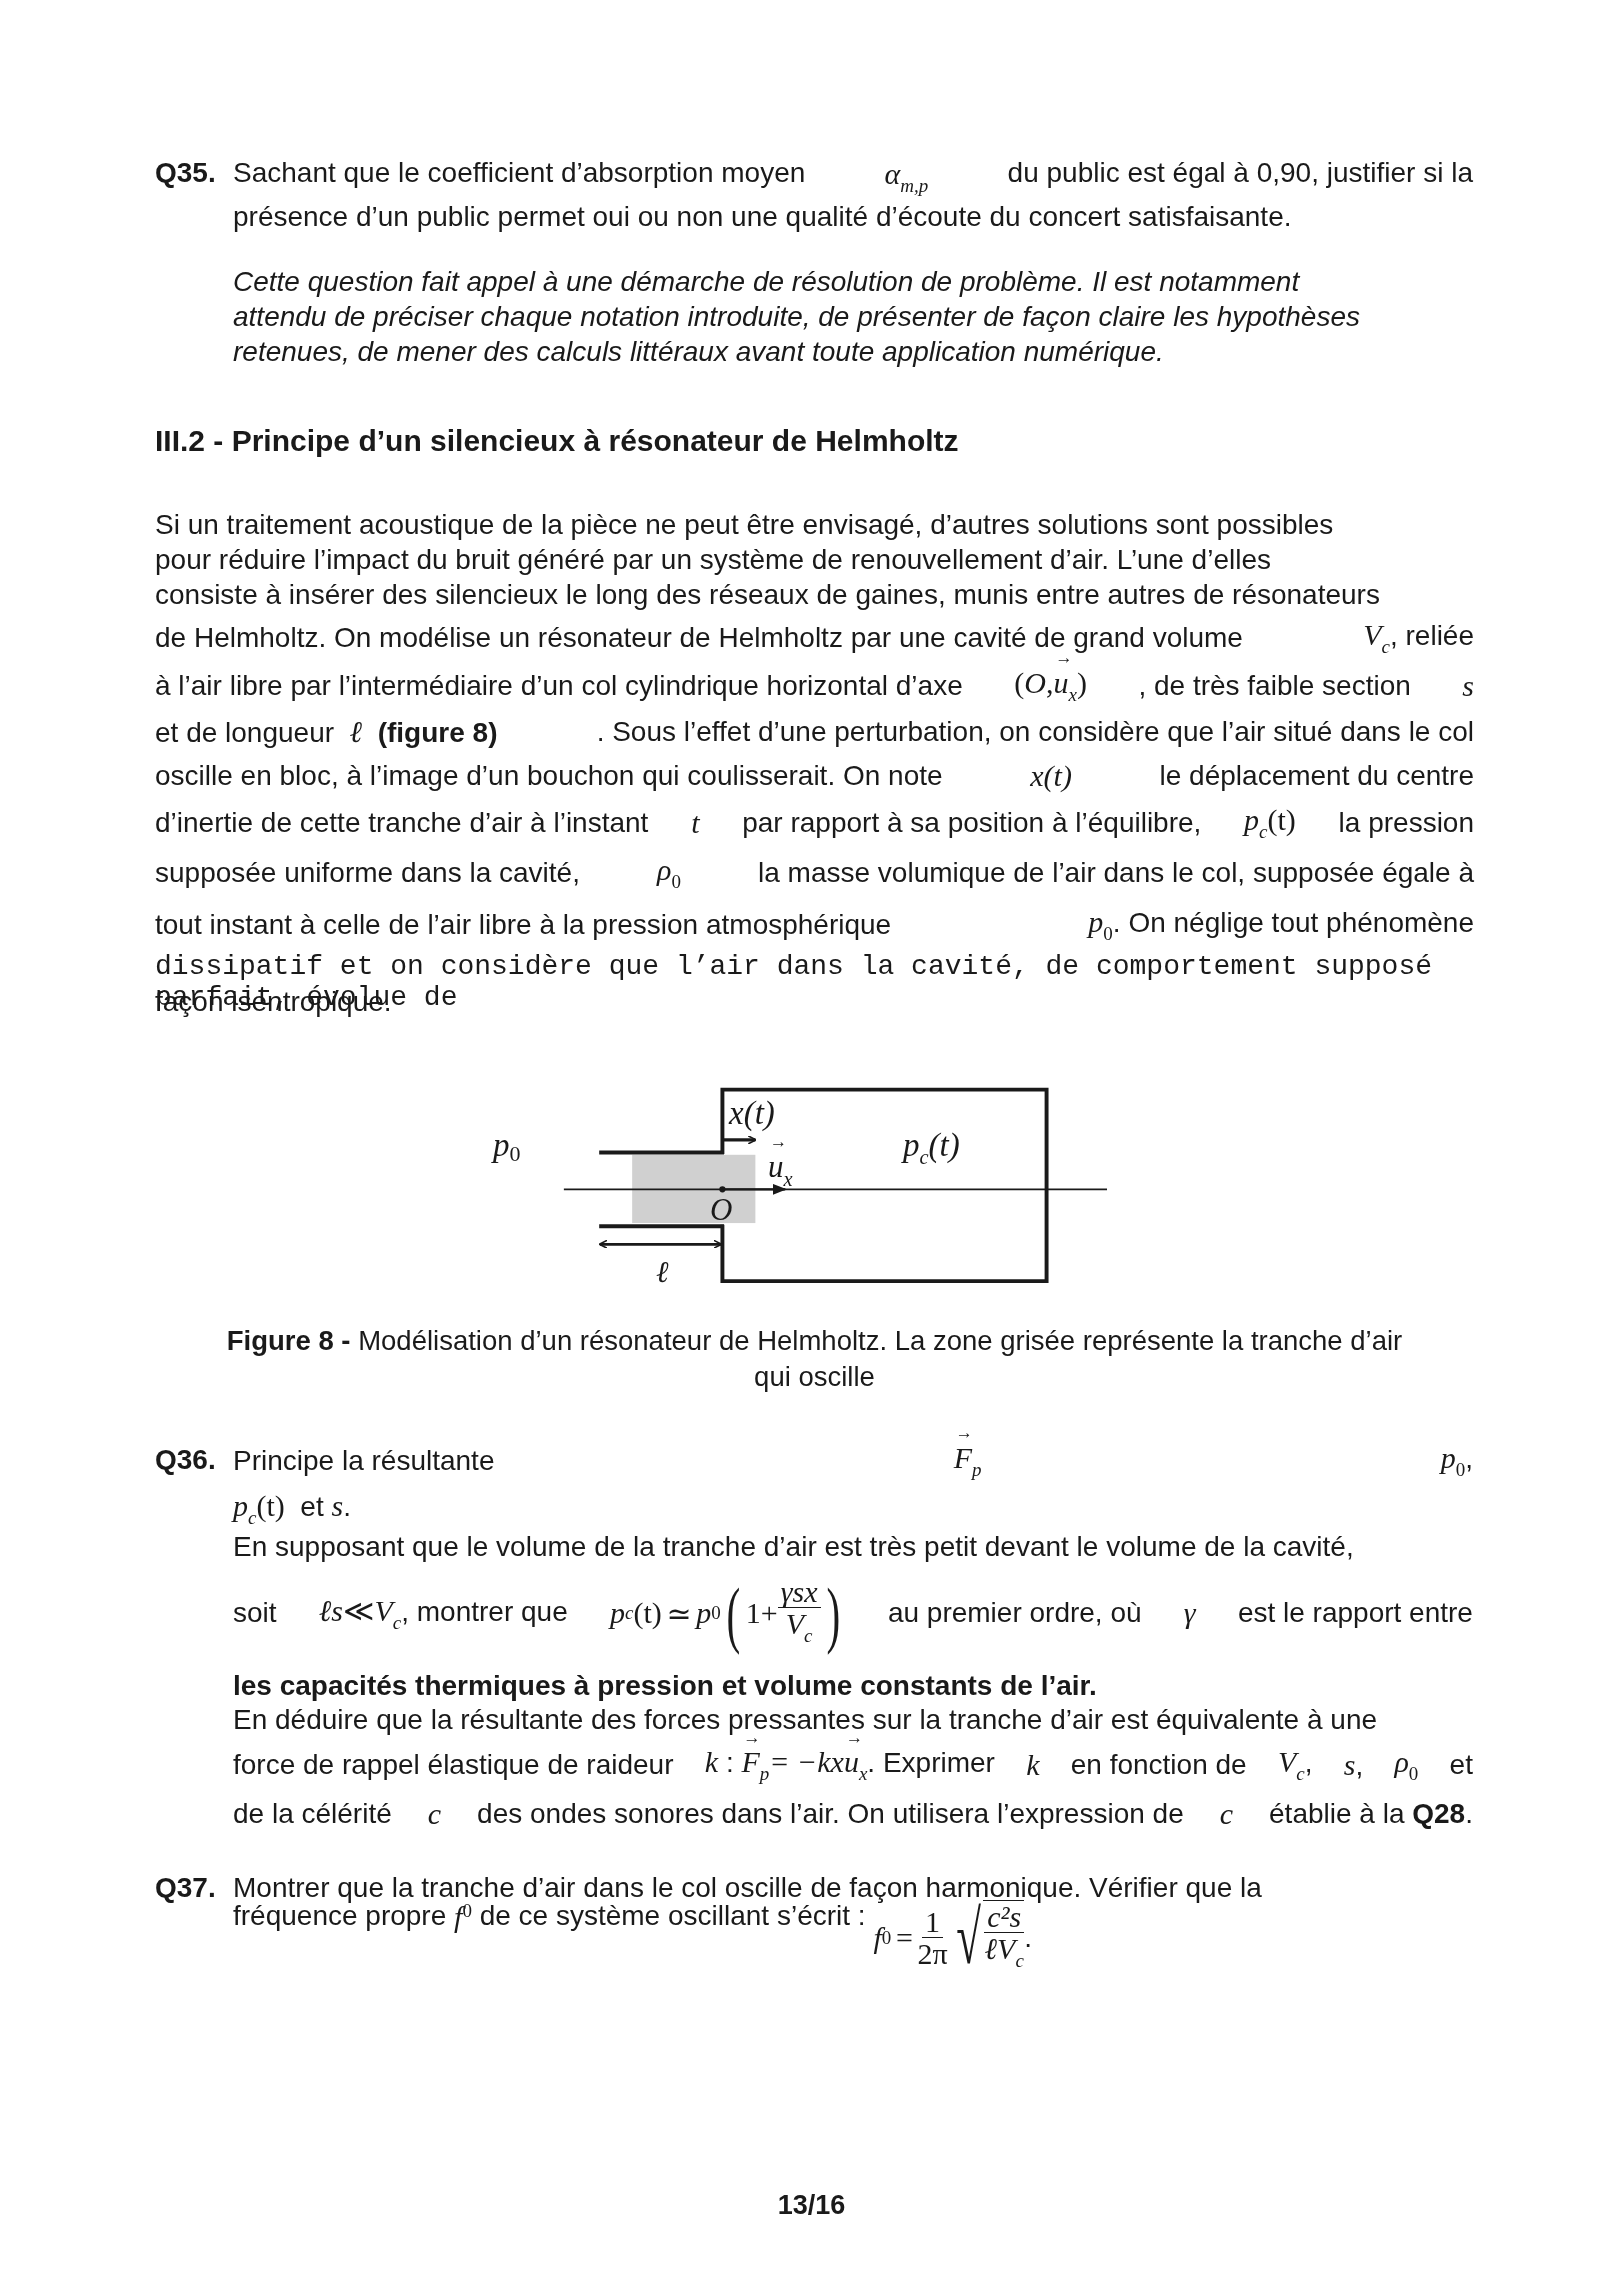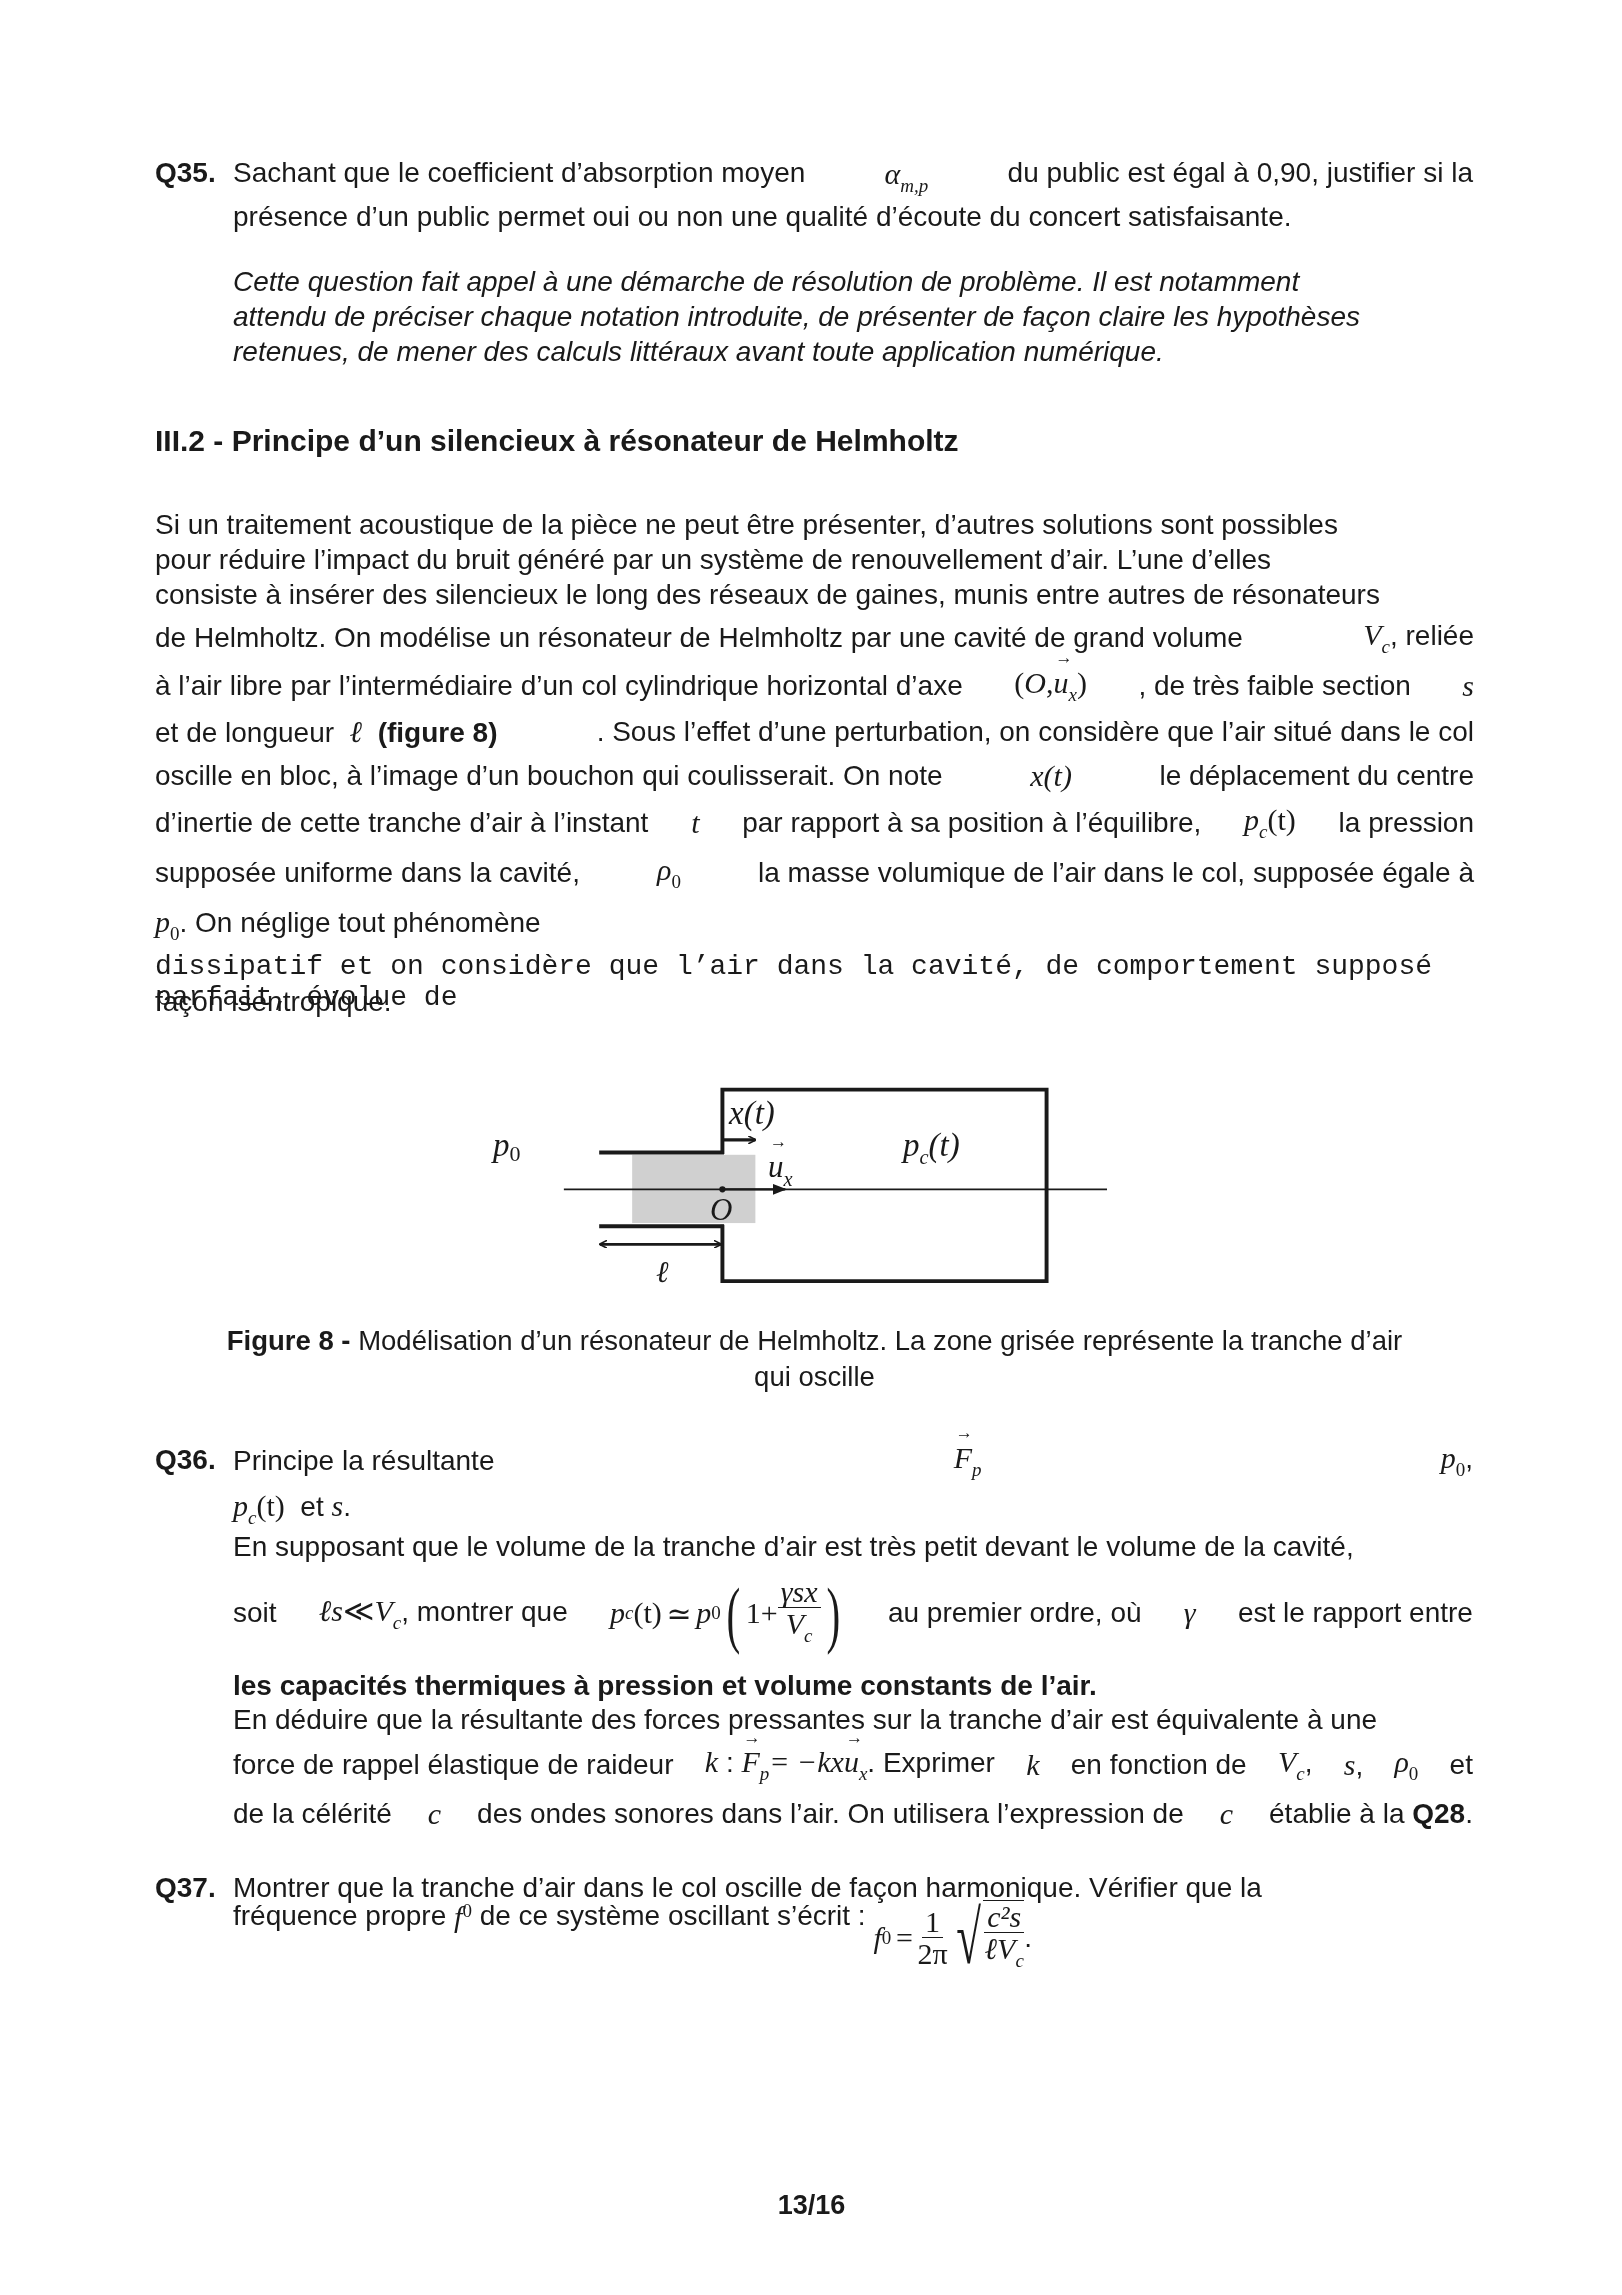--- a/index.html
+++ b/index.html
@@ -44,21 +44,21 @@
   <div class="body ital" style="top:264px; line-height:35px;">
     <div class="jl">Cette question fait appel à une démarche de résolution de problème. Il est notamment</div>
     <div class="jl">attendu de préciser chaque notation introduite, de présenter de façon claire les hypothèses</div>
     <div>retenues, de mener des calculs littéraux avant toute application numérique.</div>
   </div>
 </div>
 
 <div class="sec-title">III.2 - Principe d’un silencieux à résonateur de Helmholtz</div>
 
 <div style="position:absolute; left:155px; width:1319px; top:509px; font-size:28px;">
-  <div class="jl" style="height:35px;">Si un traitement acoustique de la pièce ne peut être présenter, d’autres solutions sont possibles</div>
+  <div class="jl" style="height:35px;">Si un traitement acoustique de la pièce ne peut être envisagé, d’autres solutions sont possibles</div>
   <div class="jl" style="height:35px;">
       <span>pour réduire l’impact du bruit généré par un système de renouvellement d’air. L’une d’elles</span>
     </div>
   <div class="jl" style="height:35px;">
       <span>consiste à insérer des silencieux le long des réseaux de gaines, munis entre autres de résonateurs</span>
     </div>
   <div class="jl" style="height:47px; align-items:center;">
     <span>de Helmholtz. On modélise un résonateur de Helmholtz par une cavité de grand volume</span>
     <span><span class="m">V</span><span class="sub m">c</span><span>, reliée</span></span>
   </div>
@@ -83,20 +83,21 @@
     <span>par rapport à sa position à l’équilibre,</span>
     <span><span class="m">p</span><span class="sub m">c</span><span class="mr">(t)</span></span>
     <span>la pression</span>
   </div>
   <div class="jl" style="height:52px; align-items:center;">
     <span>supposée uniforme dans la cavité,</span>
     <span><span class="m">ρ</span><span class="subr">0</span></span>
     <span>la masse volumique de l’air dans le col, supposée égale à</span>
   </div>
   <div class="jl" style="height:52px; align-items:center;">
+    <span>tout instant à celle de l’air libre à la pression atmosphérique</span>
     <span><span class="m">p</span><span class="subr">0</span><span>. On néglige tout phénomène</span></span>
   </div>
   <div class="jl" style="height:35px;font-family:Liberation Mono, monospace;">
       <span>dissipatif et on considère que l’air dans la cavité, de comportement supposé parfait, évolue de</span>
     </div>
   <div style="height:35px;">façon isentropique.</div>
 </div>
 
 <div style="position:absolute; left:0; top:0; width:1623px; height:1972px; pointer-events:none;margin-top:12px;">
   <svg width="1623" height="2295" style="position:absolute; left:0; top:0;" viewBox="0 0 2067 2924">

